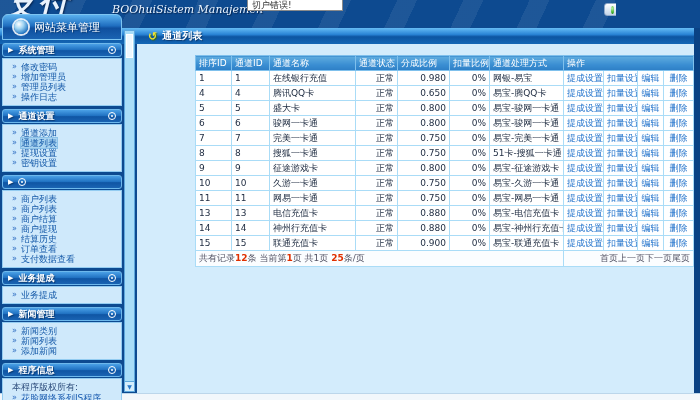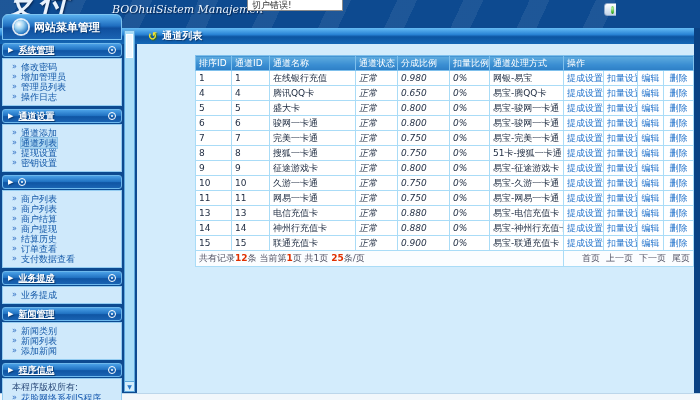--- a/index.html
+++ b/index.html
@@ -28,30 +28,30 @@
   .glossband { position:absolute; left:0; top:28px; width:700px; height:16px;
     background:linear-gradient(180deg,#66bcf4 0%,#2a84d6 40%,#0d55a2 55%,#1467b6 100%); }
   .content-header { position:absolute; left:137px; top:28px; width:557px; height:16px; display:flex;
     align-items:center; gap:5px; padding-left:11px; color:#ffffff; font-size:10px; font-weight:bold;
     text-shadow:1px 1px 1px #0a3a70; }
   .tab-icon { color:#f2e433; font-size:11px; font-weight:bold; text-shadow:1px 1px 1px #3a6a10; }
 
   
   .sidebar { position:absolute; left:2px; top:14px; width:120px; z-index:5; }
   .sb-title { height:26px; display:flex; align-items:center; gap:6px; padding-left:9px;
-    border:1px solid #7cc4f2; border-radius:6px 6px 0 0; color:#fff; font-size:11px; font-weight:bold;
+    border:1px solid #7cc4f2; border-radius:6px 6px 0 0; color:#fff; font-size:11px; font-weight:normal;
     background:linear-gradient(180deg,#5ab0ee 0%,#1f6ec0 45%,#0f4f9e 55%,#1a63b2 100%);
     text-shadow:1px 1px 1px #0a3a70; }
   .sphere { width:14px; height:14px; border-radius:50%; background:radial-gradient(circle at 35% 30%,#ffffff,#9fd4f2 35%,#2277c4 75%,#0d4a8e); box-shadow:0 0 0 2px rgba(255,255,255,0.85); margin-left:2px; }
   .sb-sec { margin-top:3px; height:14px; display:flex; align-items:center; padding:0 5px;
     border:1px solid #6db8ec; border-radius:3px; color:#fff; font-size:9px; font-weight:bold;
     background:linear-gradient(180deg,#4aa0e6 0%,#1e6fc0 50%,#0f55a4 55%,#1a63b2 100%);
     text-shadow:1px 1px 1px #0a3a70; cursor:pointer; }
   .sb-arrow { font-size:7px; margin-right:5px; color:#fff; }
-  .sb-sec-label { flex:1;text-decoration:underline; }
+  .sb-sec-label { flex:1; }
   .sb-toggle { width:8px; height:8px; border:1px solid #fff; border-radius:50%; position:relative; }
   .sb-toggle::after { content:""; position:absolute; left:2px; top:2px; width:2px; height:2px; background:#fff; border-radius:50%; }
   .sb-panel { margin-top:1px; background:#cfe9fb; border:1px solid #93ccf1; padding:3px 0 3px 0; }
   .sb-item { display:flex; align-items:center; gap:4px; padding:0 0 0 9px; height:10px; cursor:pointer; }
   .sb-bullet { color:#2a6ac0; font-size:8px; line-height:10px; }
   .sb-item-label { font-size:9px; color:#1459a8; line-height:10px; }
   .sb-item-label.selected { background:#a9d4f1; outline:1px solid #8cc2e8; }
   .sb-info-line { font-size:9px; line-height:11px; padding-left:9px; color:#1b5cb0; display:flex; gap:4px; }
   .sb-info-line.first { color:#2a4a7a;text-align:right; }
 
@@ -67,26 +67,26 @@
   .right-edge { position:absolute; right:0; top:28px; width:6px; height:365px; background:#0a4284; }
   .bottom-strip { position:absolute; left:0; bottom:0; width:700px; height:7px; background:#f2f7fb; border-top:1px solid #bcd6ea; }
 
   
   .table-wrap { position:absolute; left:58px; top:11px; }
   table { border-collapse:collapse; table-layout:fixed; width:498px; font-size:9px; }
   th { background:linear-gradient(180deg,#5facdf 0%,#3a8ed2 60%,#2d7ec6 100%); color:#fff; font-weight:normal;
     height:15px; border:1px solid #7fc0ec; text-align:left; padding:0 3px; overflow:hidden; white-space:nowrap; }
   td { background:#fff; border:1px solid #aadcf7; height:15px; color:#222f44; padding:0 3px;
     overflow:hidden; white-space:nowrap; }
-  td.center { text-align:left;font-style:italic; }
+  td.center { text-align:right; }
   td.link { color:#2273cc; cursor:pointer; text-align:center; }
   tr.footer td { background:#fbfdff; color:#556; height:16px; }
   .seg-r { color:#e03000;font-weight:bold; }
   .pager { text-align:right; color:#93b7d0; }
-  .pager span { margin-left:6px; cursor:pointer; }
+  .pager span { cursor:pointer; }
 </style>
 </head>
 <body>
 
 <div class="topbar">
   <div class="logo-cn">支付</div>
   <div class="logo-en">BOOhuiSistem Manajemen</div>
   <div class="notice-box">切户错误!</div>
   <div class="top-btn btn-home">
     <span class="ico-home"></span>

